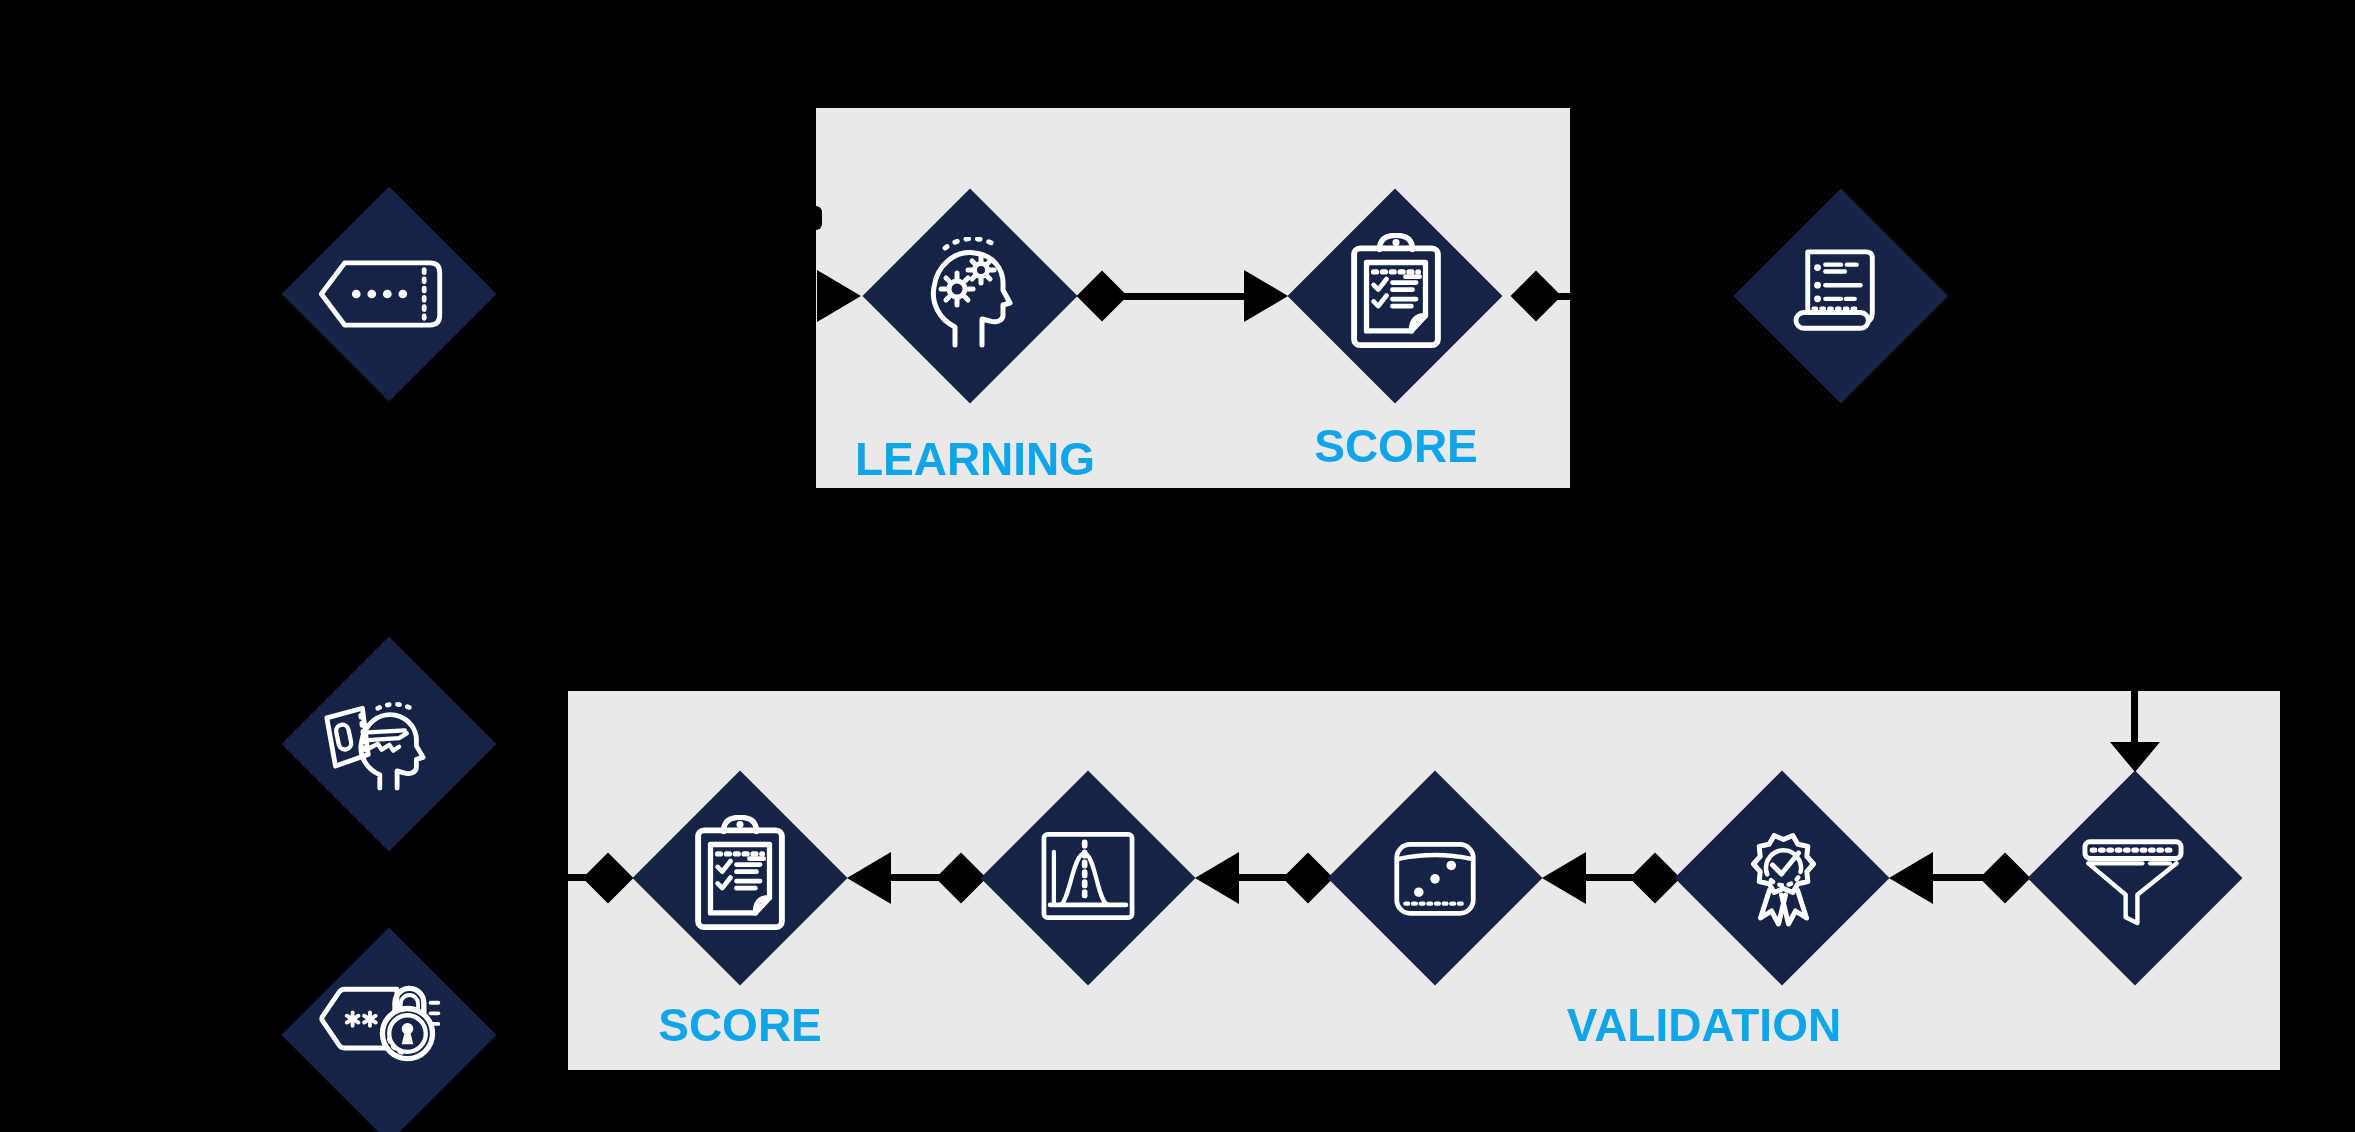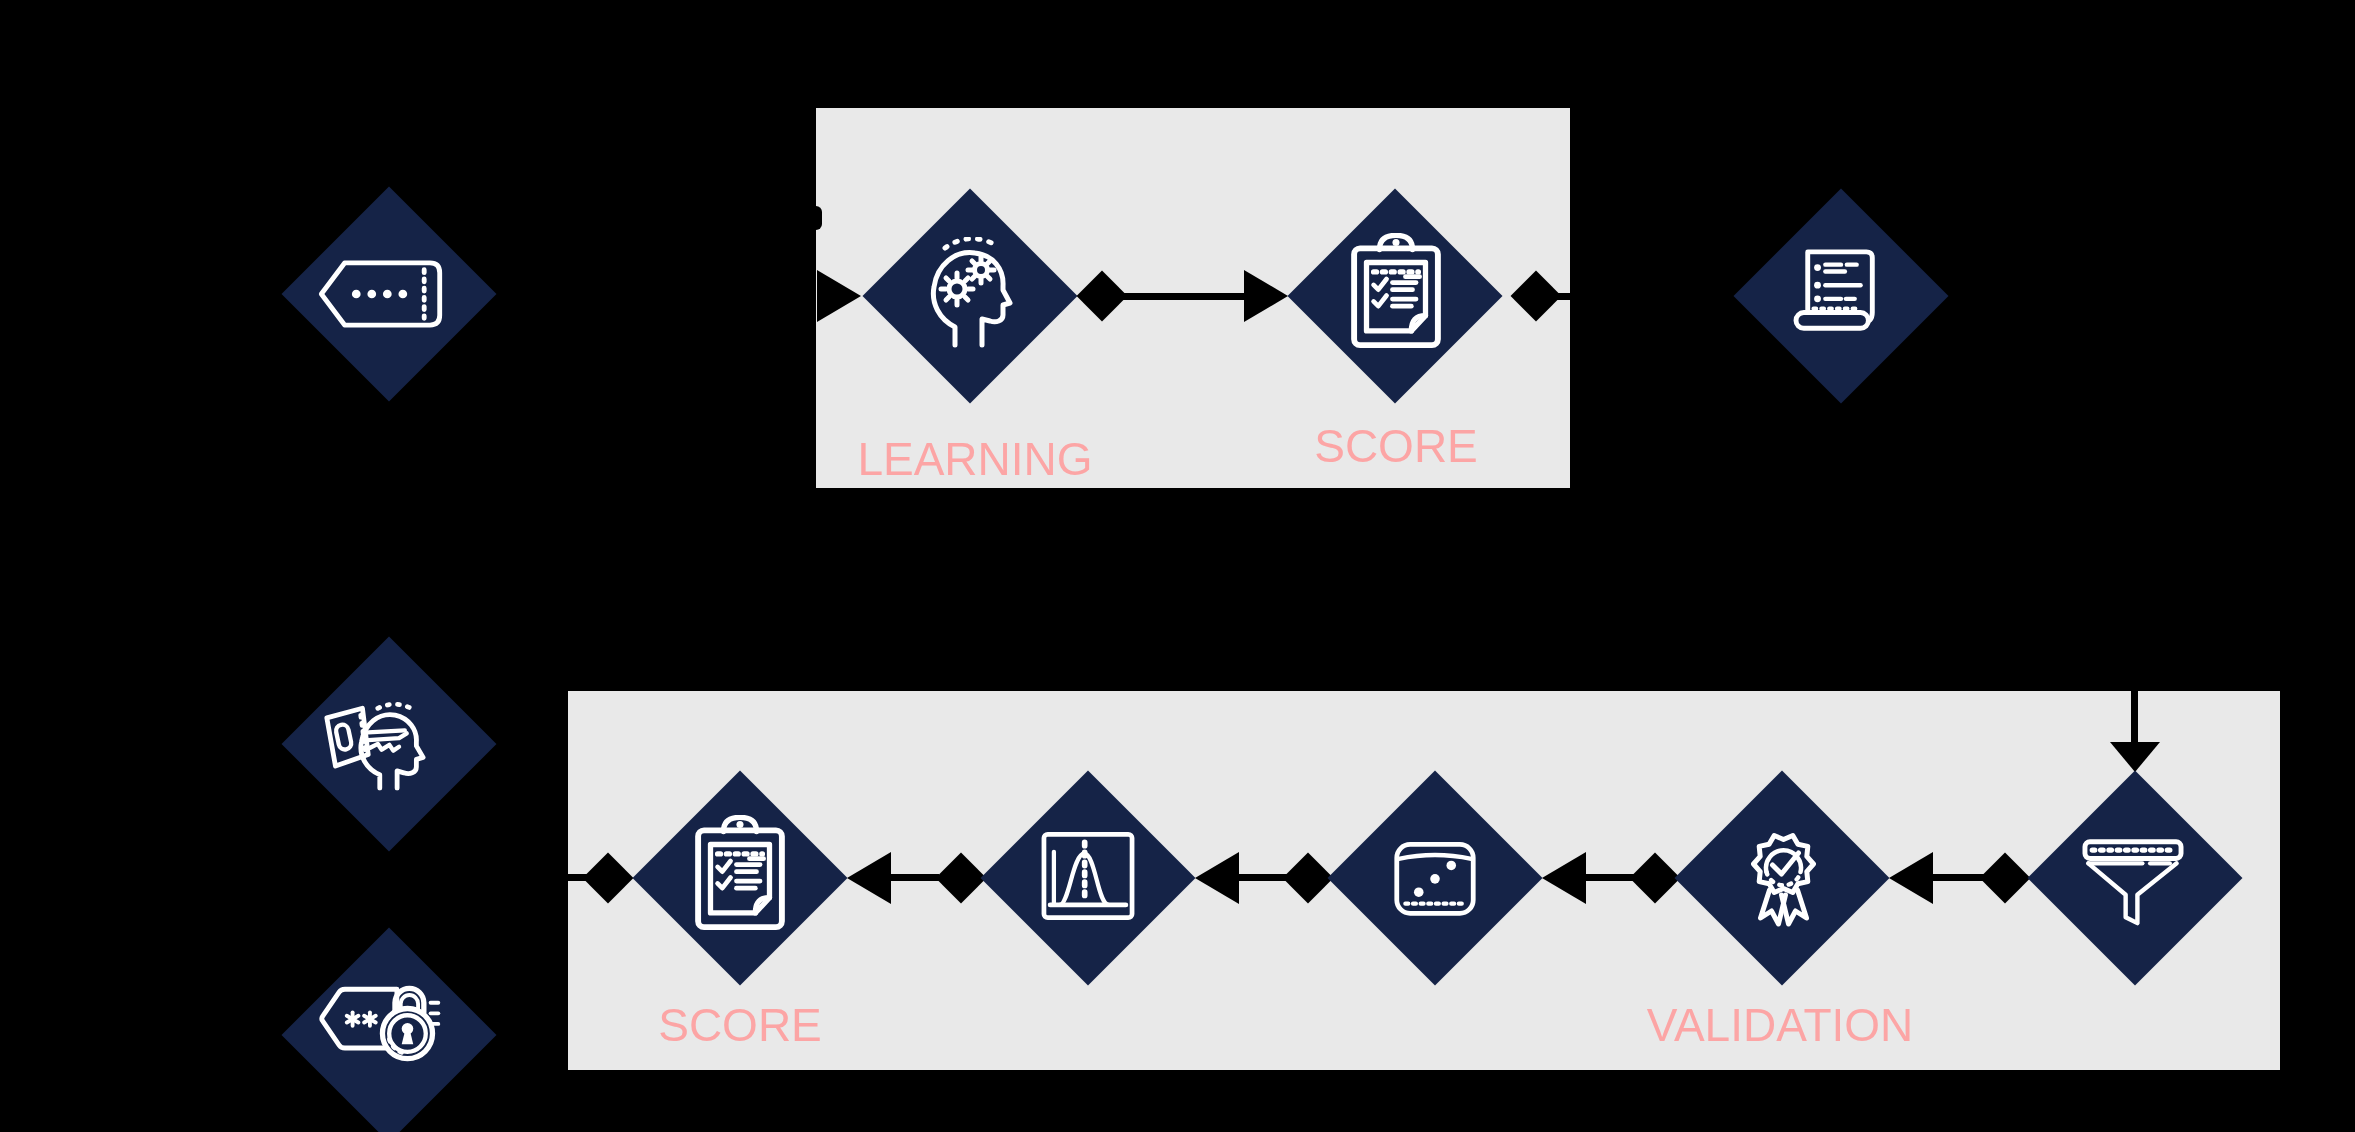--- a/index.html
+++ b/index.html
@@ -11,22 +11,22 @@
   .hline{position:absolute;height:7px;background:#000;}
   .vline{position:absolute;width:7px;background:#000;}
   .arr-r{position:absolute;width:0;height:0;border-top:26px solid transparent;
          border-bottom:26px solid transparent;border-left:44px solid #000;}
   .arr-l{position:absolute;width:0;height:0;border-top:26px solid transparent;
          border-bottom:26px solid transparent;border-right:44px solid #000;}
   .arr-d{position:absolute;width:0;height:0;border-left:25px solid transparent;
          border-right:25px solid transparent;border-top:30px solid #000;}
   .icon{position:absolute;transform:translate(-50%,-50%);}
   .icon svg{display:block;fill:none;stroke:#fff;stroke-linecap:round;stroke-linejoin:round;}
-  .label{position:absolute;transform:translateX(-50%);font-weight:normal;font-size:46px;
-         color:#fca5a5;white-space:nowrap;letter-spacing:0px;}
+  .label{position:absolute;transform:translateX(-50%);font-weight:bold;font-size:46px;
+         color:#0ea5e9;white-space:nowrap;letter-spacing:0px;}
   .sliver{position:absolute;background:#000;border-radius:0 7px 7px 0;}
 </style>
 </head>
 <body>
 
 <div id="canvas">
 
   <div class="panel" style="left:816px;top:108px;width:754px;height:380px;"></div>
   <div class="panel" style="left:568px;top:691px;width:1712px;height:379px;"></div>
   <div class="sliver" style="left:816px;top:206px;width:6px;height:24px;"></div>
@@ -216,21 +216,21 @@
   <div class="icon" style="left:1784px;top:880px;">
     <svg width="95" height="112" viewBox="0 0 95 112" stroke-width="5">
       <polygon points="77,40 70.3,47.6 71.3,57.6 61.4,59.8 56.3,68.5 47,64.5 37.7,68.5 32.6,59.8 22.7,57.6 23.7,47.6 17,40 23.7,32.4 22.7,22.4 32.6,20.2 37.7,11.5 47,15.5 56.3,11.5 61.4,20.2 71.3,22.4 70.3,32.4"></polygon>
       <path d="M30 48 A17.5 17.5 0 1 1 64 48" stroke-width="4.5"></path>
       <path d="M30 48 A17.5 17.5 0 0 0 64 48" stroke-width="4.5" stroke-dasharray="2.5 7"></path>
       <path d="M36 41 L45 50 L62 29"></path>
       <path d="M33 66 L24 94 L35 87 L42 100 L49 71"></path>
       <path d="M61 66 L70 94 L59 87 L52 100 L45 71"></path>
     </svg>
   </div>
-  <div class="label" style="left:1780px;top:998px;">VALIDATION</div>
+  <div class="label" style="left:1704px;top:998px;">VALIDATION</div>
 
   <div class="arr-l" style="left:1889px;top:852px;"></div>
   <div class="hline" style="left:1933px;top:874px;width:52px;"></div>
   <div class="conn" style="left:1987px;top:860px;"></div>
 
   <div class="vline" style="left:2131px;top:691px;height:55px;"></div>
   <div class="arr-d" style="left:2110px;top:742px;"></div>
   <div class="diamond-lg" style="left:2059px;top:802px;"></div>
   <div class="icon" style="left:2133px;top:880px;">
     <svg width="104" height="100" viewBox="0 0 105 102" stroke-width="4.5">

